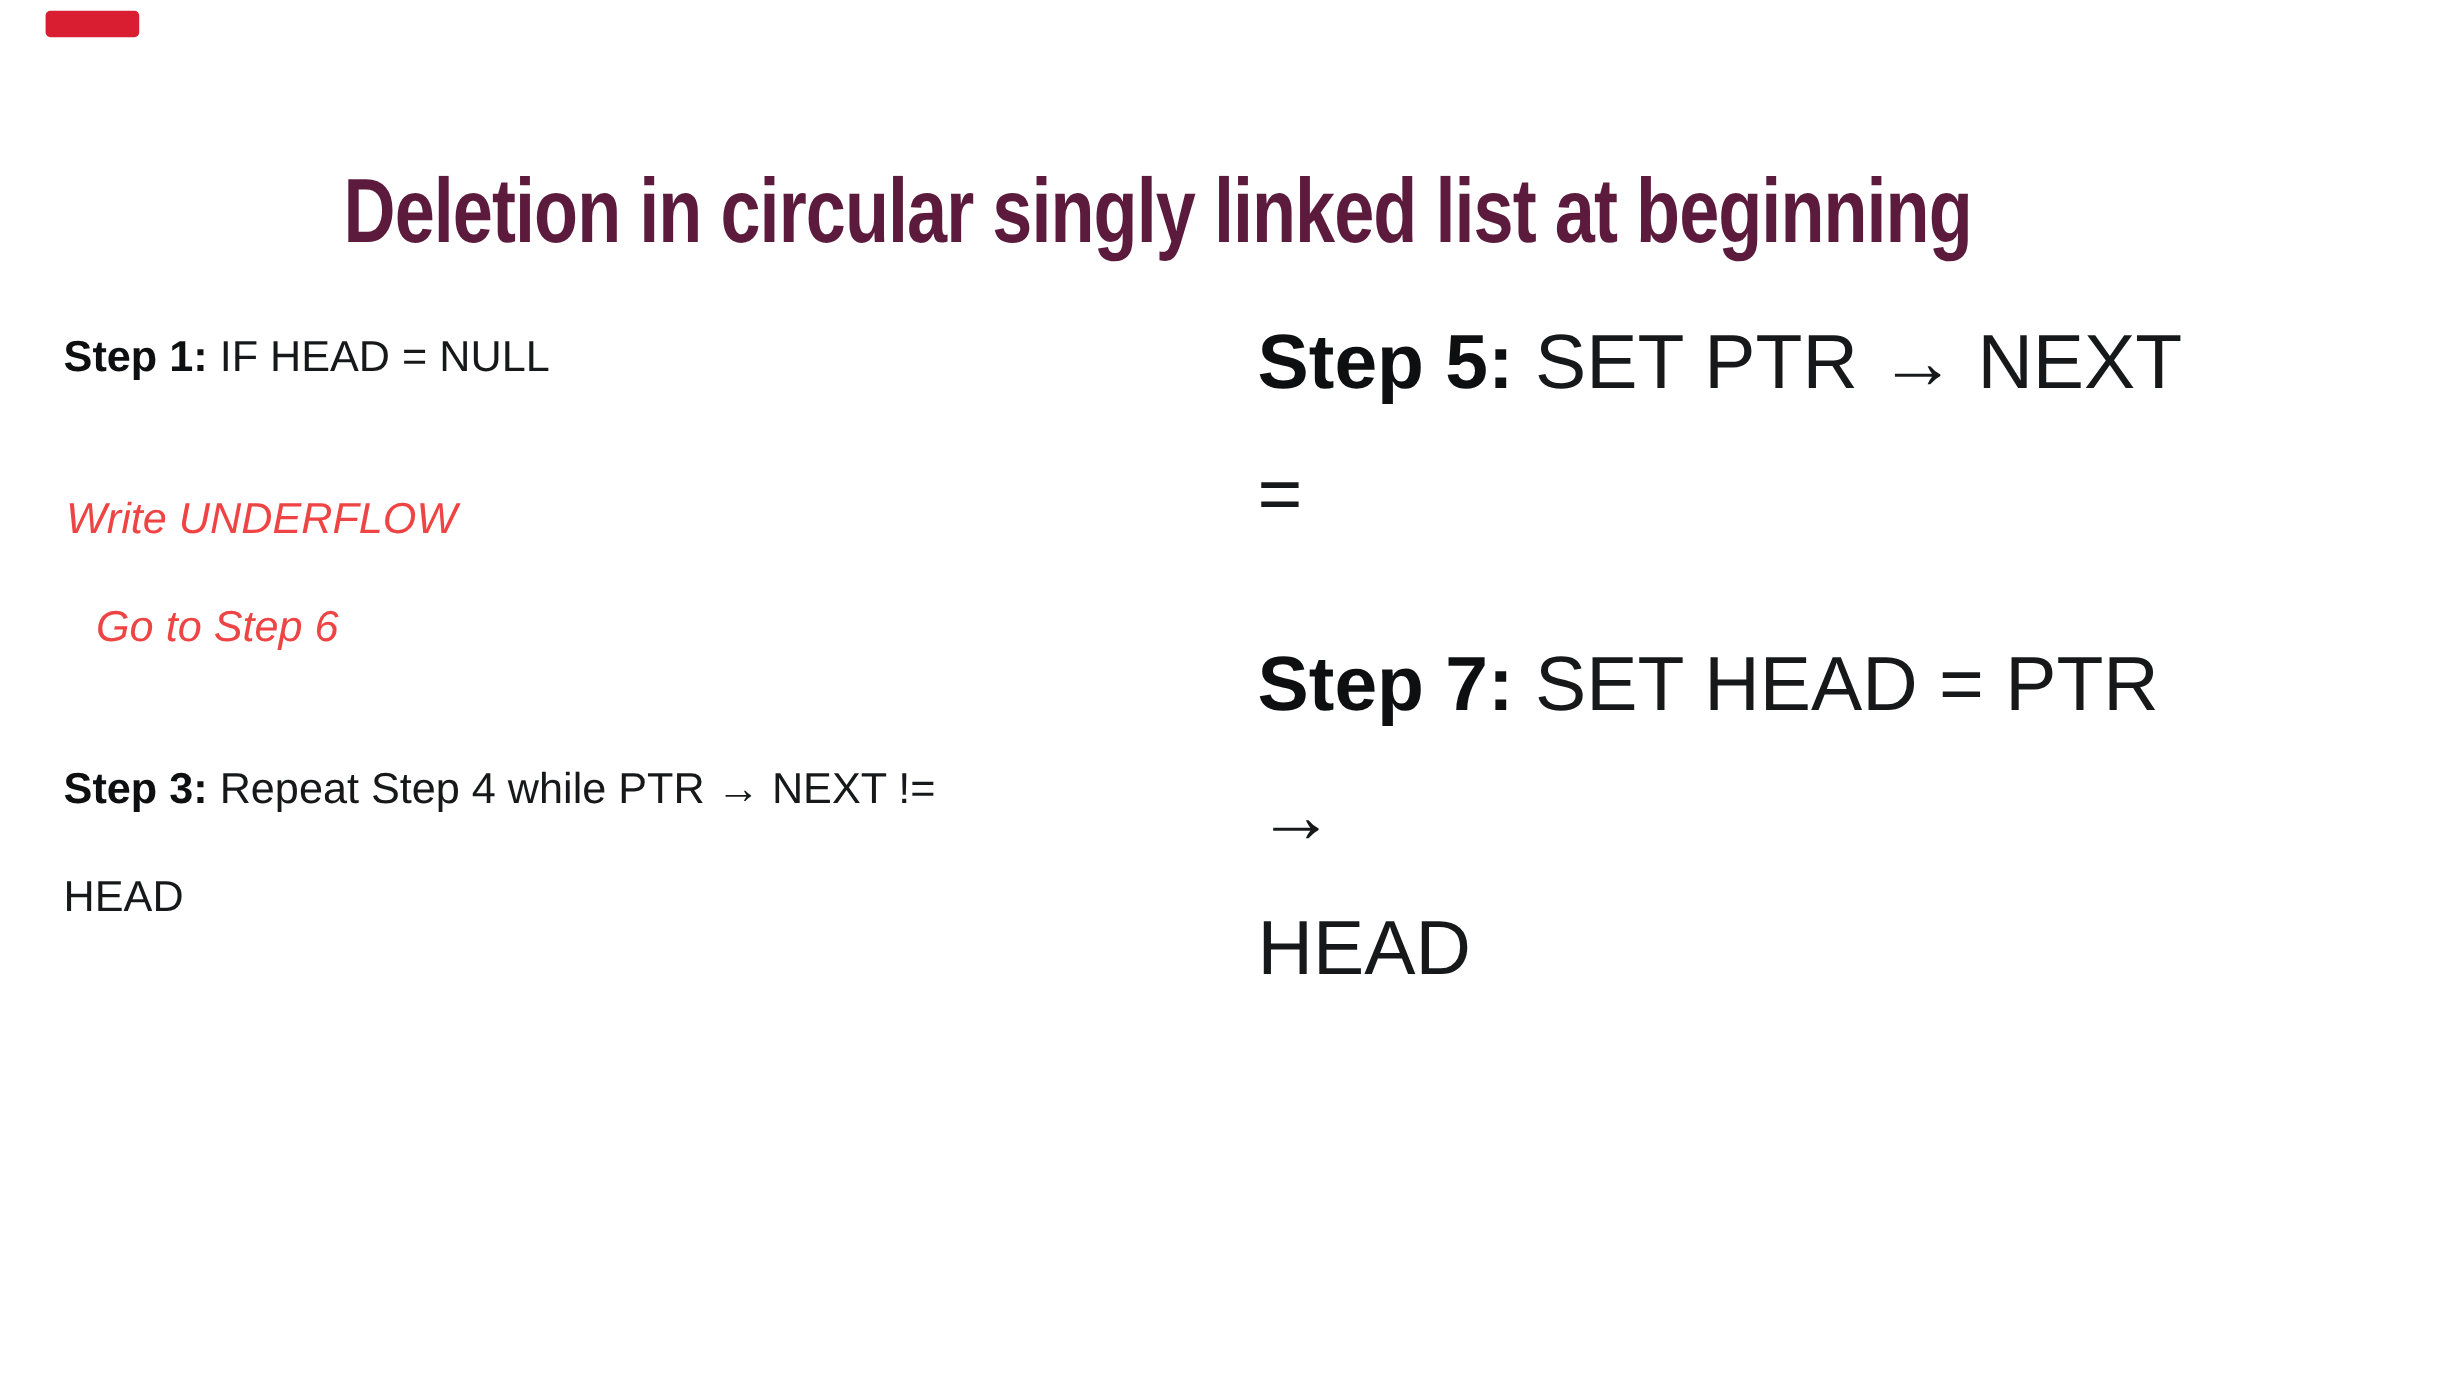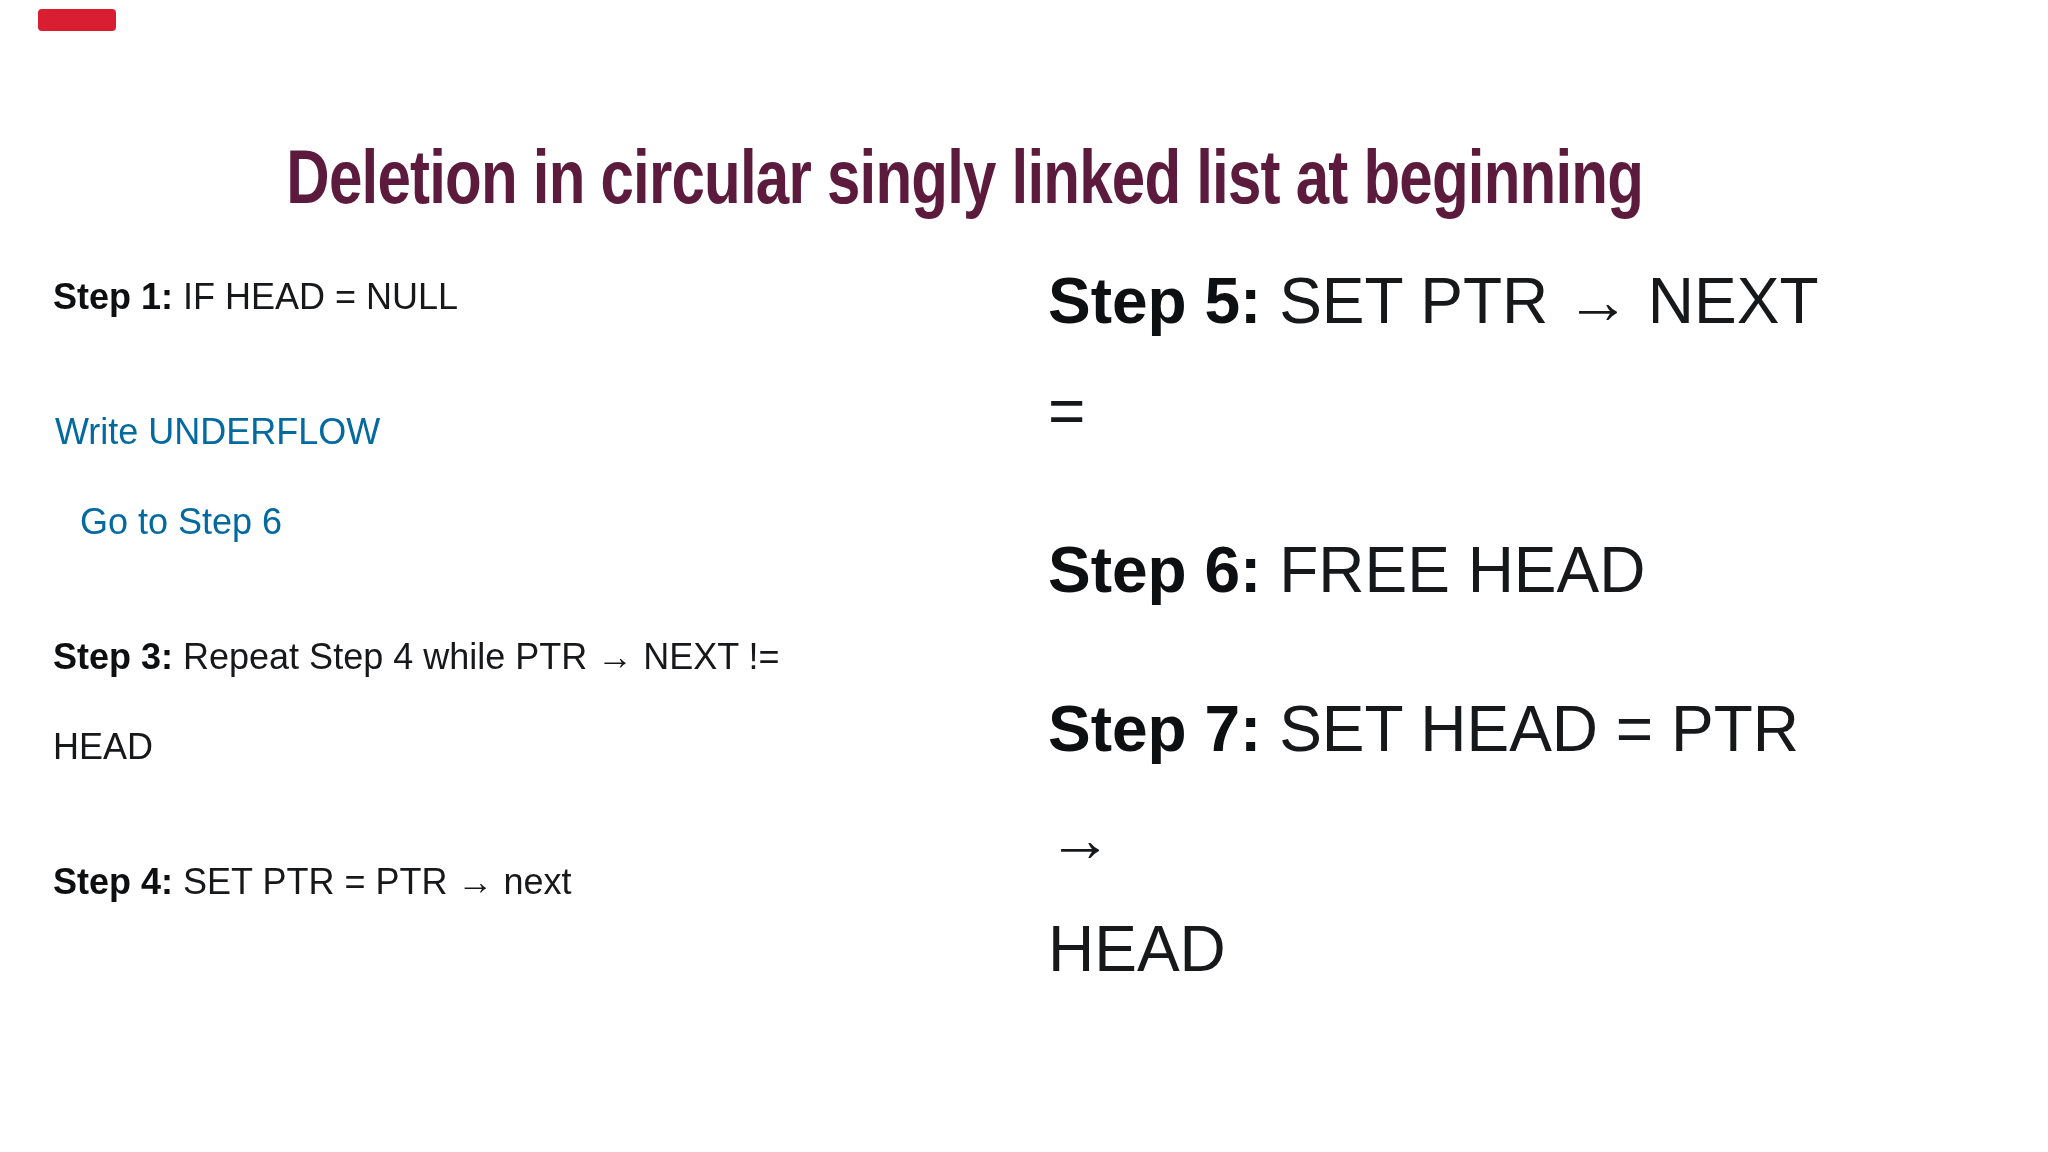--- a/index.html
+++ b/index.html
@@ -58,21 +58,21 @@
     top: 246px;
     width: 820px;
     font-size: 64px;
     line-height: 110px;
   }
 
   .block-l { margin: 0 0 45px 0; }
   .block-r { margin: 0 0 49px 0; }
 
   .step-label { font-weight: 700; color: #0e0f11; }
-  .muted { color: #0369a1; }
+  .muted { color: #ef4444; font-style: italic; }
   .indent-write { padding-left: 2px; }
   .indent-go { padding-left: 27px; }
   .indent-endif { padding-left: 9px; }
 </style>
 </head>
 <body>
 
 <div class="slide">
 
   <div class="red-bar"></div>
@@ -90,35 +90,29 @@
     <div class="block-l">
       <div class="muted indent-write">Write UNDERFLOW</div>
       <div class="muted indent-go">Go to Step 6</div>
     </div>
 
     <div class="block-l">
       <span class="step-label">Step 3:</span><span> Repeat Step 4 while PTR → NEXT !=</span><br>
       <span>HEAD</span>
     </div>
 
-    <div class="block-l">
-      <span class="step-label">Step 4:</span><span> SET PTR = PTR → next</span>
-    </div>
 
   </div>
 
   <div class="col col-right">
 
     <div class="block-r">
       <span class="step-label">Step 5:</span><span> SET PTR → NEXT =</span><br>
     </div>
 
-    <div class="block-r">
-      <span class="step-label">Step 6:</span><span> FREE HEAD</span>
-    </div>
 
     <div class="block-r">
       <span class="step-label">Step 7:</span><span> SET HEAD = PTR →</span><br>
       <span>HEAD</span>
     </div>
 
   </div>
 
 </div>
 

